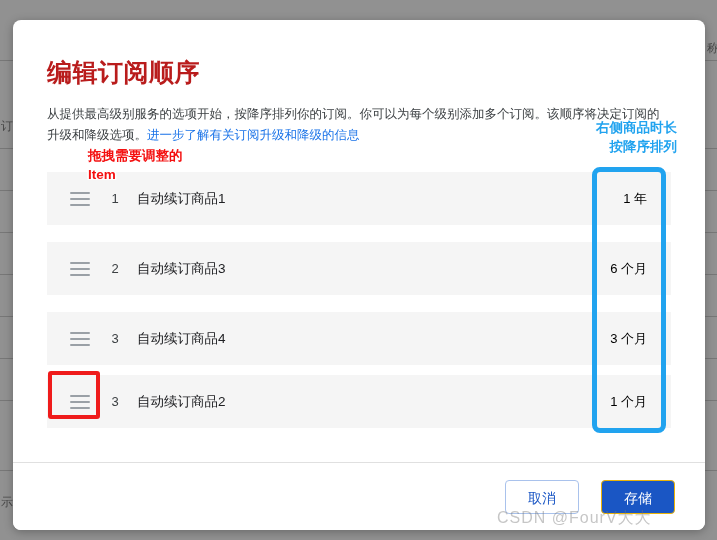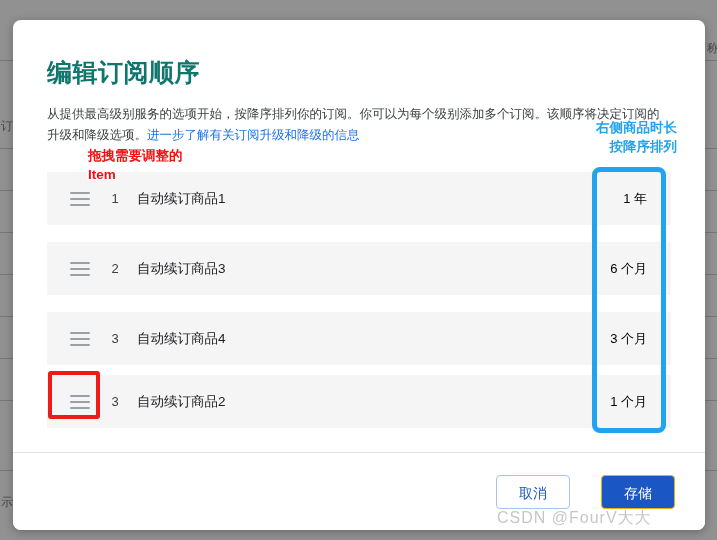--- a/index.html
+++ b/index.html
@@ -52,21 +52,21 @@
   .modal-body {
     padding: 28px 34px 0 34px;
     position: relative;
     height: 433px;
     box-sizing: border-box;
   }
 
   .modal-title {
     font-size: 25px;
     line-height: 32px;
-    color: #0f766e;
+    color: #b91c1c;
     font-weight: 700;
     letter-spacing: .5px;
     margin: 8px 0 0 0;
   }
 
   .modal-desc {
     margin-top: 16px;
     font-size: 12.5px;
     line-height: 21px;
     color: #3c4043;
@@ -136,28 +136,28 @@
     box-sizing: border-box;
     flex: 0 0 auto;
   }
 
   
   .modal-footer {
     position: absolute;
     left: 0;
     right: 0;
     bottom: 0;
-    height: 78px;
+    height: 68px;
     border-top: 1px solid #e0e0e0;
     display: flex;
     align-items: center;
     justify-content: flex-end;
     padding-right: 30px;
     box-sizing: border-box;
-    gap: 31px;
+    gap: 22px;
     background: #fff;
   }
   .btn {
     font-size: 14px;
     border-radius: 4px;
     padding: 0 22px;
     height: 34px;
     line-height: 34px;
     cursor: pointer;
     box-sizing: border-box;

